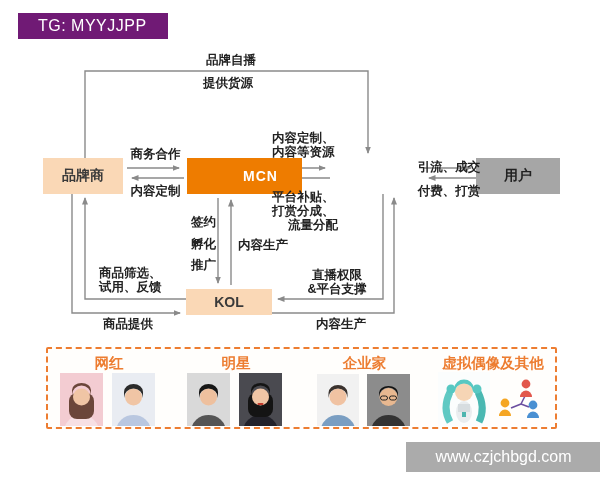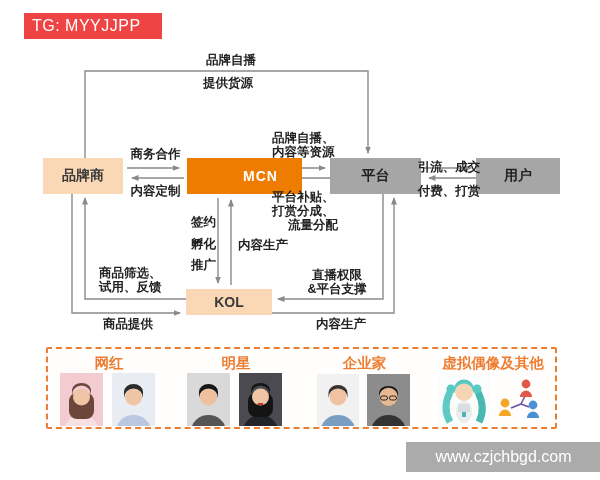--- a/index.html
+++ b/index.html
@@ -1,19 +1,19 @@
 <!DOCTYPE html>
 <html><head>
 <meta charset="utf-8">
 <style>
   html,body{margin:0;padding:0;background:#fff;}
   .stage{position:relative;width:600px;height:480px;background:#ffffff;overflow:hidden;
          font-family:"Liberation Sans","DejaVu Sans",sans-serif;}
-  .banner-top{position:absolute;left:24px;top:13px;width:130px;height:26px;background:#ef4444;
-              color:#fff;font-size:16px;line-height:26px;padding-left:8px;letter-spacing:.5px;}
+  .banner-top{position:absolute;left:18px;top:13px;width:130px;height:26px;background:#701a75;
+              color:#fff;font-size:16px;line-height:26px;padding-left:20px;letter-spacing:.5px;}
   .banner-bottom{position:absolute;left:406px;top:442px;width:195px;height:30px;background:#ababab;
                  color:#fff;font-size:16px;line-height:30px;text-align:center;}
   svg.connectors{position:absolute;left:0;top:0;}
   .node{position:absolute;display:flex;align-items:center;justify-content:center;
         font-weight:bold;font-size:14px;}
   .node.peach{background:#fad8b6;color:#3a3a3a;}
   .node.orange{background:#ee7c00;color:#ffffff;letter-spacing:1px;}
   .node.gray{background:#a6a6a6;color:#222;}
   .lbl{position:absolute;font-size:12.5px;font-weight:600;color:#222;white-space:nowrap;line-height:14px;}
   .lbl.c{text-align:center;}
@@ -50,31 +50,30 @@
       <path d="M231,285 L231,200" marker-end="url(#arw)"></path>
       <path d="M186,299 L85,299 L85,198" marker-end="url(#arw)"></path>
       <path d="M72,194 L72,313 L180,313" marker-end="url(#arw)"></path>
       <path d="M383,194 L383,299 L278,299" marker-end="url(#arw)"></path>
       <path d="M272,313 L394,313 L394,198" marker-end="url(#arw)"></path>
     </g>
   </svg>
 
   <div class="node peach" style="left:43px;top:158px;width:80px;height:36px;">品牌商</div>
   <div class="node orange" style="left:187px;top:158px;width:83px;height:36px;padding-left:32px;">MCN</div>
-  <div class="node gray" style="left:330px;top:158px;width:91px;height:36px;">平台</div>
   <div class="node gray" style="left:476px;top:158px;width:84px;height:36px;">用户</div>
   <div class="node peach" style="left:186px;top:289px;width:86px;height:26px;">KOL</div>
 
   <div class="lbl c" style="left:196px;top:53px;width:70px;">品牌自播</div>
   <div class="lbl c" style="left:193px;top:76px;width:70px;">提供货源</div>
 
   <div class="lbl c" style="left:127px;top:147px;width:57px;">商务合作</div>
   <div class="lbl c" style="left:127px;top:184px;width:57px;">内容定制</div>
 
-  <div class="lbl" style="left:272px;top:131px;">品牌自播、</div>
+  <div class="lbl" style="left:272px;top:131px;">内容定制、</div>
   <div class="lbl" style="left:272px;top:145px;">内容等资源</div>
   <div class="lbl" style="left:272px;top:190px;">平台补贴、</div>
   <div class="lbl" style="left:272px;top:204px;">打赏分成、</div>
   <div class="lbl" style="left:288px;top:218px;">流量分配</div>
 
   <div class="lbl c" style="left:416px;top:160px;width:66px;">引流、成交</div>
   <div class="lbl c" style="left:416px;top:184px;width:66px;">付费、打赏</div>
 
   <div class="lbl" style="left:191px;top:215px;">签约</div>
   <div class="lbl" style="left:191px;top:237px;">孵化</div>

